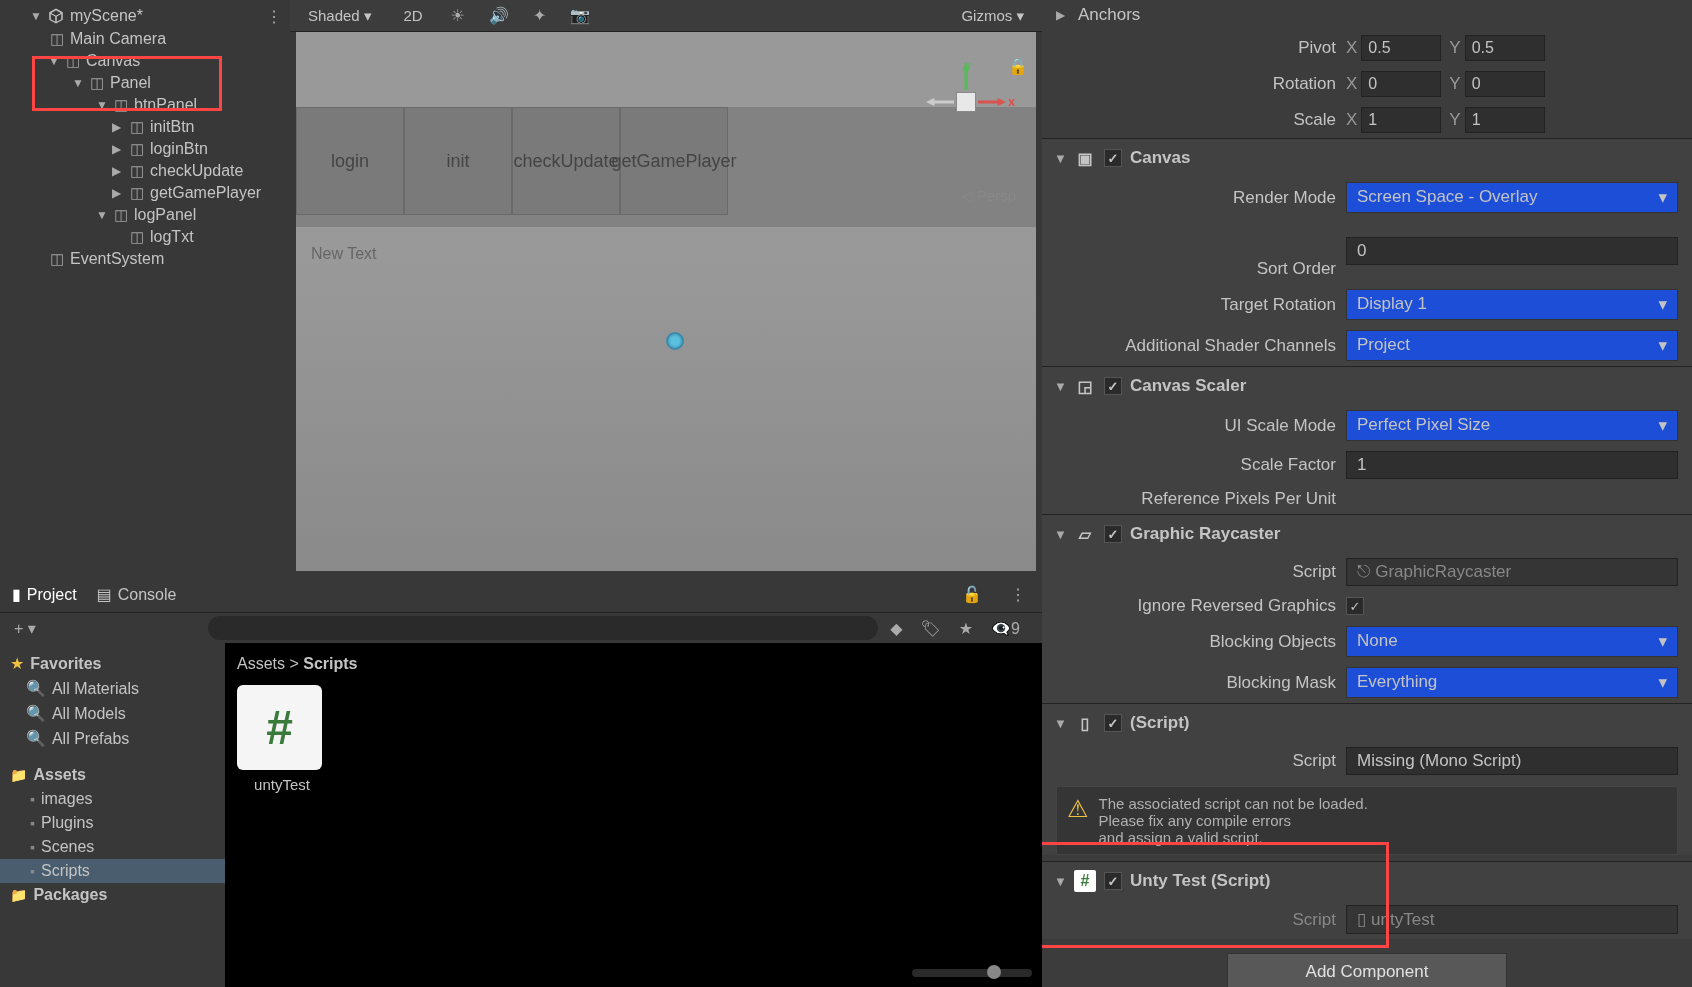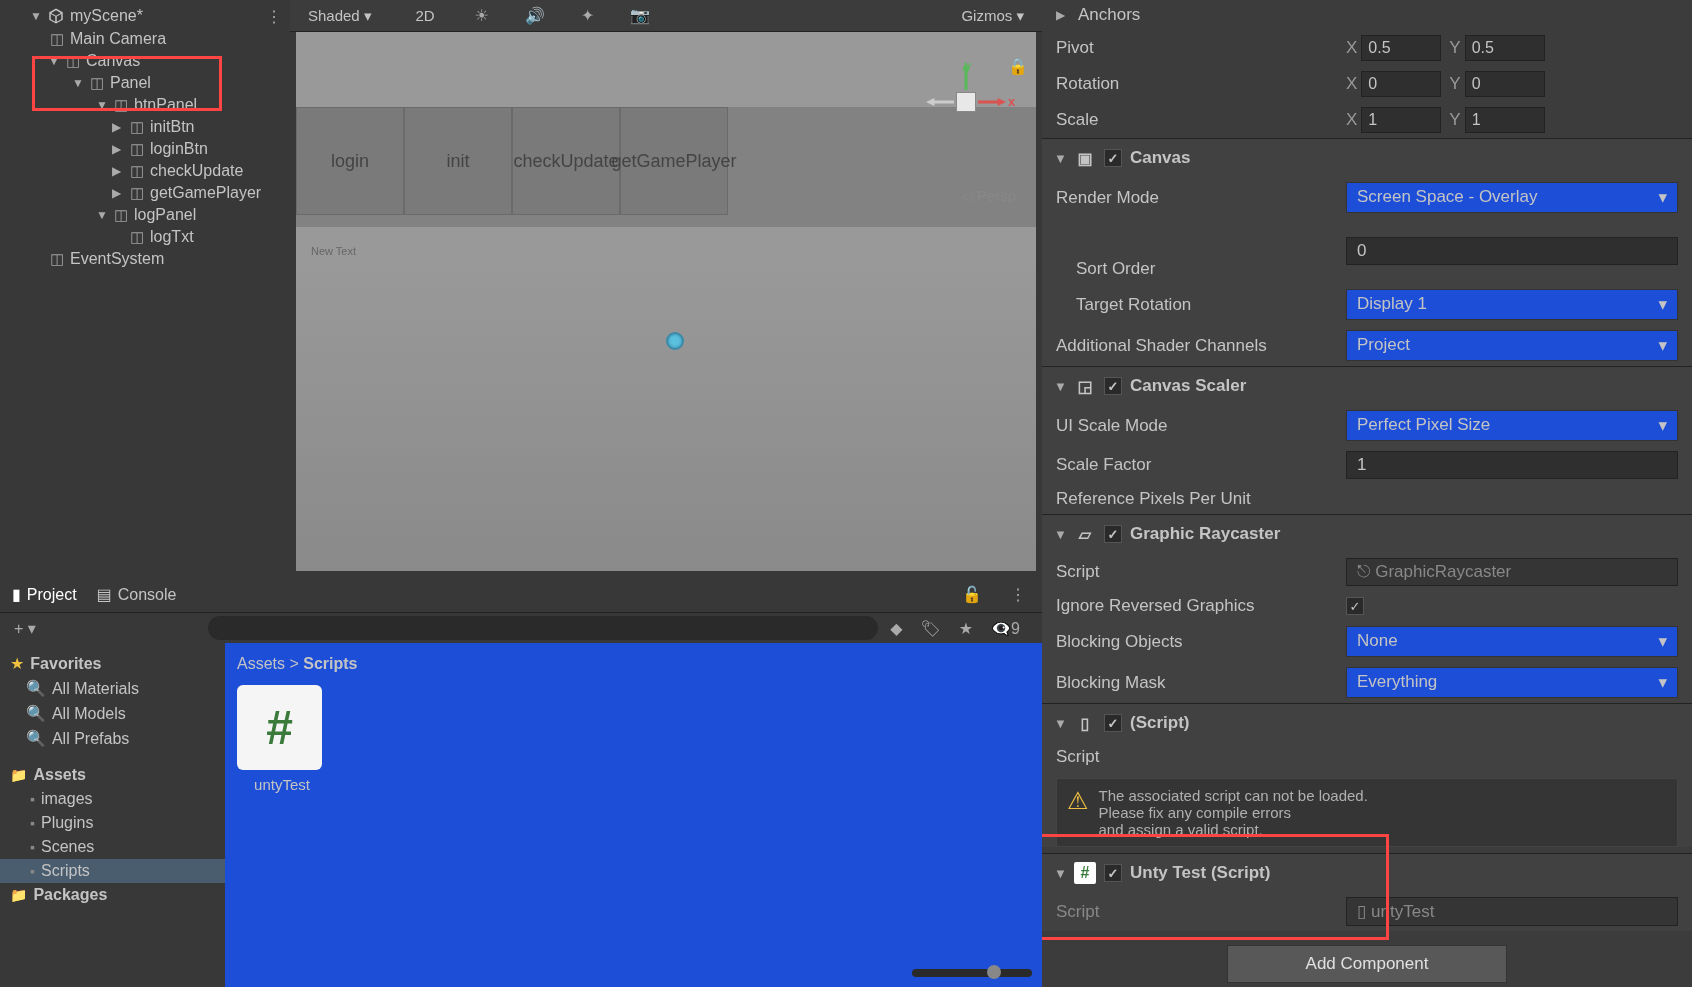--- a/index.html
+++ b/index.html
@@ -18,66 +18,66 @@
 .tree-indent-2 { padding-left: 48px; }
 .tree-indent-3 { padding-left: 88px; }
 .tree-indent-4 { padding-left: 112px; }
 .tree-indent-5 { padding-left: 128px; }
 .foldout { width: 12px; font-size: 12px; color: #aaa; }
 .cube-icon { width: 18px; height: 18px; display: inline-flex; align-items: center; justify-content: center; color: #a0a0a0; font-size: 15px; }
 .unity-icon { width: 20px; height: 20px; display: inline-flex; align-items: center; justify-content: center; color: #c4c4c4; }
 .red-highlight { border: 3px solid #ff4444; position: absolute; pointer-events: none; }
 
 
-.scene-toolbar { height: 32px; background: #3c3c3c; display: flex; align-items: center; padding: 0 10px; gap: 28px; border-bottom: 1px solid #222; }
+.scene-toolbar { height: 32px; background: #3c3c3c; display: flex; align-items: center; padding: 0 10px; gap: 16px; border-bottom: 1px solid #222; }
 .scene-toolbar-item { padding: 2px 8px; color: #c4c4c4; font-size: 15px; cursor: pointer; }
 .scene-view { flex: 1; background: #999; position: relative; border: 6px solid #383838; border-top: none; }
 .scene-canvas-area { position: absolute; top: 75px; left: 0; right: 0; height: 120px; background: rgba(0,0,0,0.15); display: flex; align-items: flex-start; }
 .scene-btn { width: 108px; height: 108px; background: #7a7a7a; border: 1px solid #6a6a6a; display: flex; align-items: center; justify-content: center; color: #444; font-size: 18px; text-align: center; }
 .gizmo { position: absolute; top: 30px; right: 30px; width: 80px; height: 80px; }
 .gizmo-center { position: absolute; top: 30px; left: 30px; width: 20px; height: 20px; background: #e8e8e8; border: 1px solid #888; }
 .gizmo-y { position: absolute; top: 0; left: 36px; width: 8px; height: 28px; background: #5cb85c; clip-path: polygon(50% 0, 100% 30%, 70% 30%, 70% 100%, 30% 100%, 30% 30%, 0 30%); }
 .gizmo-x { position: absolute; top: 36px; left: 52px; width: 28px; height: 8px; background: #d9534f; clip-path: polygon(0 30%, 70% 30%, 70% 0, 100% 50%, 70% 100%, 70% 70%, 0 70%); }
 .gizmo-z { position: absolute; top: 36px; left: 0; width: 28px; height: 8px; background: #ccc; clip-path: polygon(100% 30%, 30% 30%, 30% 0, 0 50%, 30% 100%, 30% 70%, 100% 70%); }
 .gizmo-label { position: absolute; font-size: 13px; font-weight: bold; }
 .persp-label { position: absolute; top: 155px; right: 20px; color: #888; font-size: 15px; }
 .lock-icon { position: absolute; top: 25px; right: 8px; color: #aaa; font-size: 16px; }
 .center-dot { position: absolute; top: 300px; left: 50%; width: 18px; height: 18px; border-radius: 50%; background: radial-gradient(circle, #5bc0de 40%, #3a8aa8 100%); border: 2px solid #3a8aa8; }
-.new-text { position: absolute; top: 213px; left: 15px; font-size: 11px; color: #666; }
+.new-text { position: absolute; top: 213px; left: 15px; font-size: 16px; color: #666; }
 .ground-plane { position: absolute; bottom: 0; left: 0; right: 0; height: 310px; background: linear-gradient(180deg, #999 0%, #8a8a8a 100%); }
 
 
 .bottom-panel { height: 410px; background: #383838; display: flex; flex-direction: column; }
 .panel-tabs { height: 36px; display: flex; align-items: center; gap: 20px; padding: 0 12px; border-bottom: 1px solid #222; }
 .panel-tab { display: flex; align-items: center; gap: 6px; cursor: pointer; }
 .panel-tab.active { color: #fff; }
 .search-row { height: 30px; display: flex; align-items: center; gap: 8px; padding: 0 10px; }
 .search-input { flex: 1; background: #2a2a2a; border: none; border-radius: 12px; padding: 4px 12px 4px 28px; color: #c4c4c4; font-size: 14px; margin-left: 160px; }
 .search-icons { display: flex; gap: 10px; padding-right: 8px; }
 .project-content { flex: 1; display: flex; }
 .project-tree { width: 225px; padding: 8px 0; background: #383838; }
 .project-fav { display: flex; align-items: center; gap: 6px; padding: 3px 10px; cursor: pointer; }
 .project-fav .star { color: #f0c040; }
 .project-folder { display: flex; align-items: center; gap: 6px; padding: 3px 10px; cursor: pointer; }
 .project-folder.sub { padding-left: 30px; }
 .project-folder.selected { background: #4a5d6e; }
 .folder-icon { color: #888; font-size: 14px; }
-.project-main { flex: 1; background: #1d4ed8; padding: 12px; }
+.project-main { flex: 1; background: #000000; padding: 12px; }
 .breadcrumb { font-size: 16px; margin-bottom: 12px; }
 .breadcrumb .active { font-weight: bold; }
 .asset-grid { display: flex; gap: 16px; }
 .asset-item { width: 90px; text-align: center; }
 .asset-thumb { width: 85px; height: 85px; background: #f5f5f5; border-radius: 6px; display: flex; align-items: center; justify-content: center; font-size: 48px; color: #3a7a3a; font-weight: bold; }
 .asset-name { margin-top: 6px; font-size: 15px; color: #c4c4c4; }
 .slider-area { position: absolute; bottom: 10px; right: 660px; width: 120px; height: 8px; background: #2a2a2a; border-radius: 4px; }
 .slider-thumb { position: absolute; top: -4px; left: 75px; width: 14px; height: 14px; background: #888; border-radius: 50%; }
 
 
 .insp-row { display: flex; align-items: center; padding: 5px 14px; gap: 10px; font-size: 17px; }
-.insp-label { width: 280px; color: #c4c4c4; }
+.insp-label { width: 280px; color: #c4c4c4; text-align: right; }
 .insp-value { flex: 1; background: #2f2f2f; padding: 3px 10px; border: 1px solid #222; color: #c4c4c4; }
 .insp-value.ro { background: #353535; color: #888; }
 .insp-xy { display: flex; gap: 8px; flex: 1; }
 .insp-xy-field { display: flex; align-items: center; gap: 4px; }
 .insp-xy-field .lbl { color: #999; }
 .insp-xy-field input { width: 80px; background: #2f2f2f; border: 1px solid #222; color: #c4c4c4; padding: 3px 6px; font-size: 16px; }
 .insp-section { background: #414141; border-top: 1px solid #222; }
 .insp-section-header { display: flex; align-items: center; gap: 8px; padding: 8px 12px; font-weight: bold; font-size: 17px; cursor: pointer; }
 .insp-section-header .foldout { color: #aaa; font-size: 13px; }
 .insp-section-header .comp-icon { width: 22px; height: 22px; display: inline-flex; align-items: center; justify-content: center; font-size: 16px; }
@@ -425,20 +425,21 @@
 
     <div class="insp-section">
       <div class="insp-section-header">
         <span class="foldout">▼</span>
         <span class="comp-icon">▯</span>
         <span class="insp-checkbox checked"></span>
         <span>(Script)</span>
       </div>
       <div class="insp-row">
           <span class="insp-label">Script</span>
+        <div class="insp-value">Missing (Mono Script)</div>
       </div>
       <div class="warning-box">
         <span class="warn-icon">⚠</span>
         <span style="white-space:pre-line;">The associated script can not be loaded.
 Please fix any compile errors
 and assign a valid script.</span>
       </div>
     </div>
 
     <div class="insp-section" style="position:relative;">

